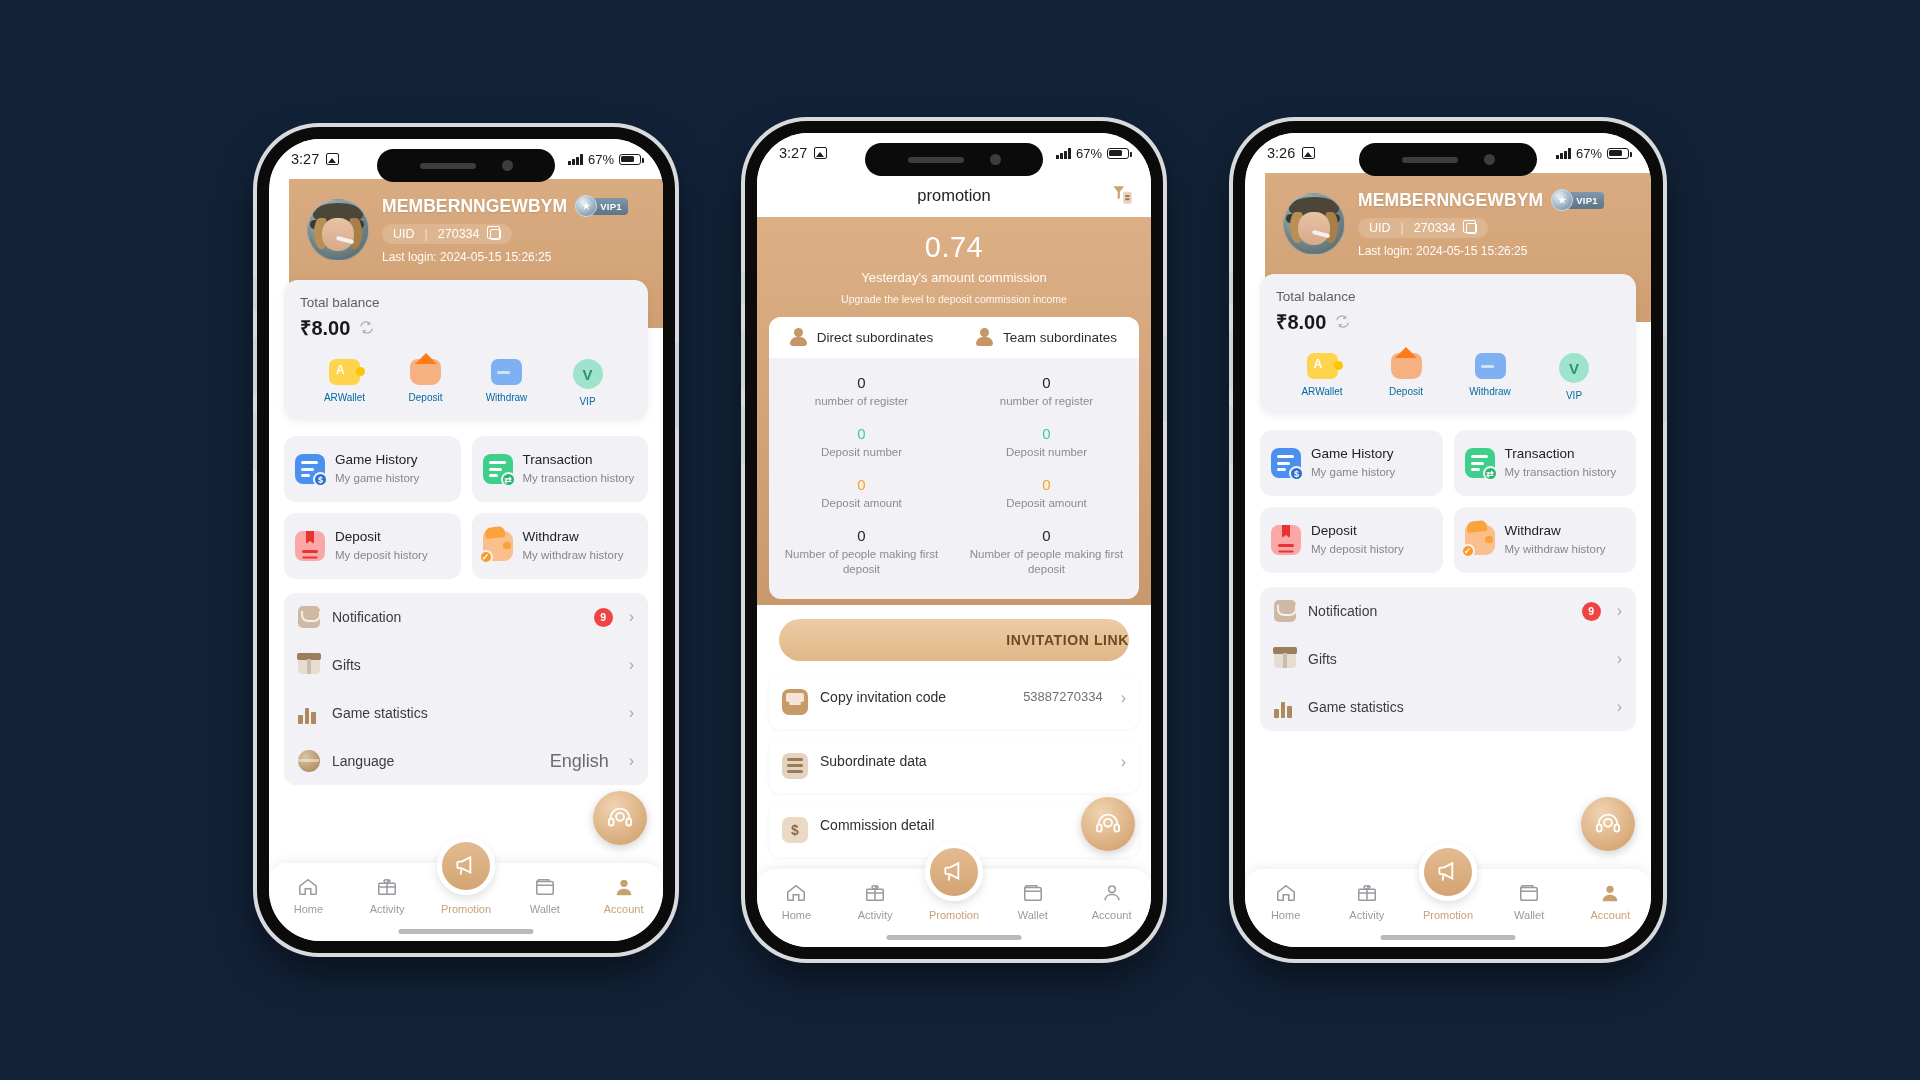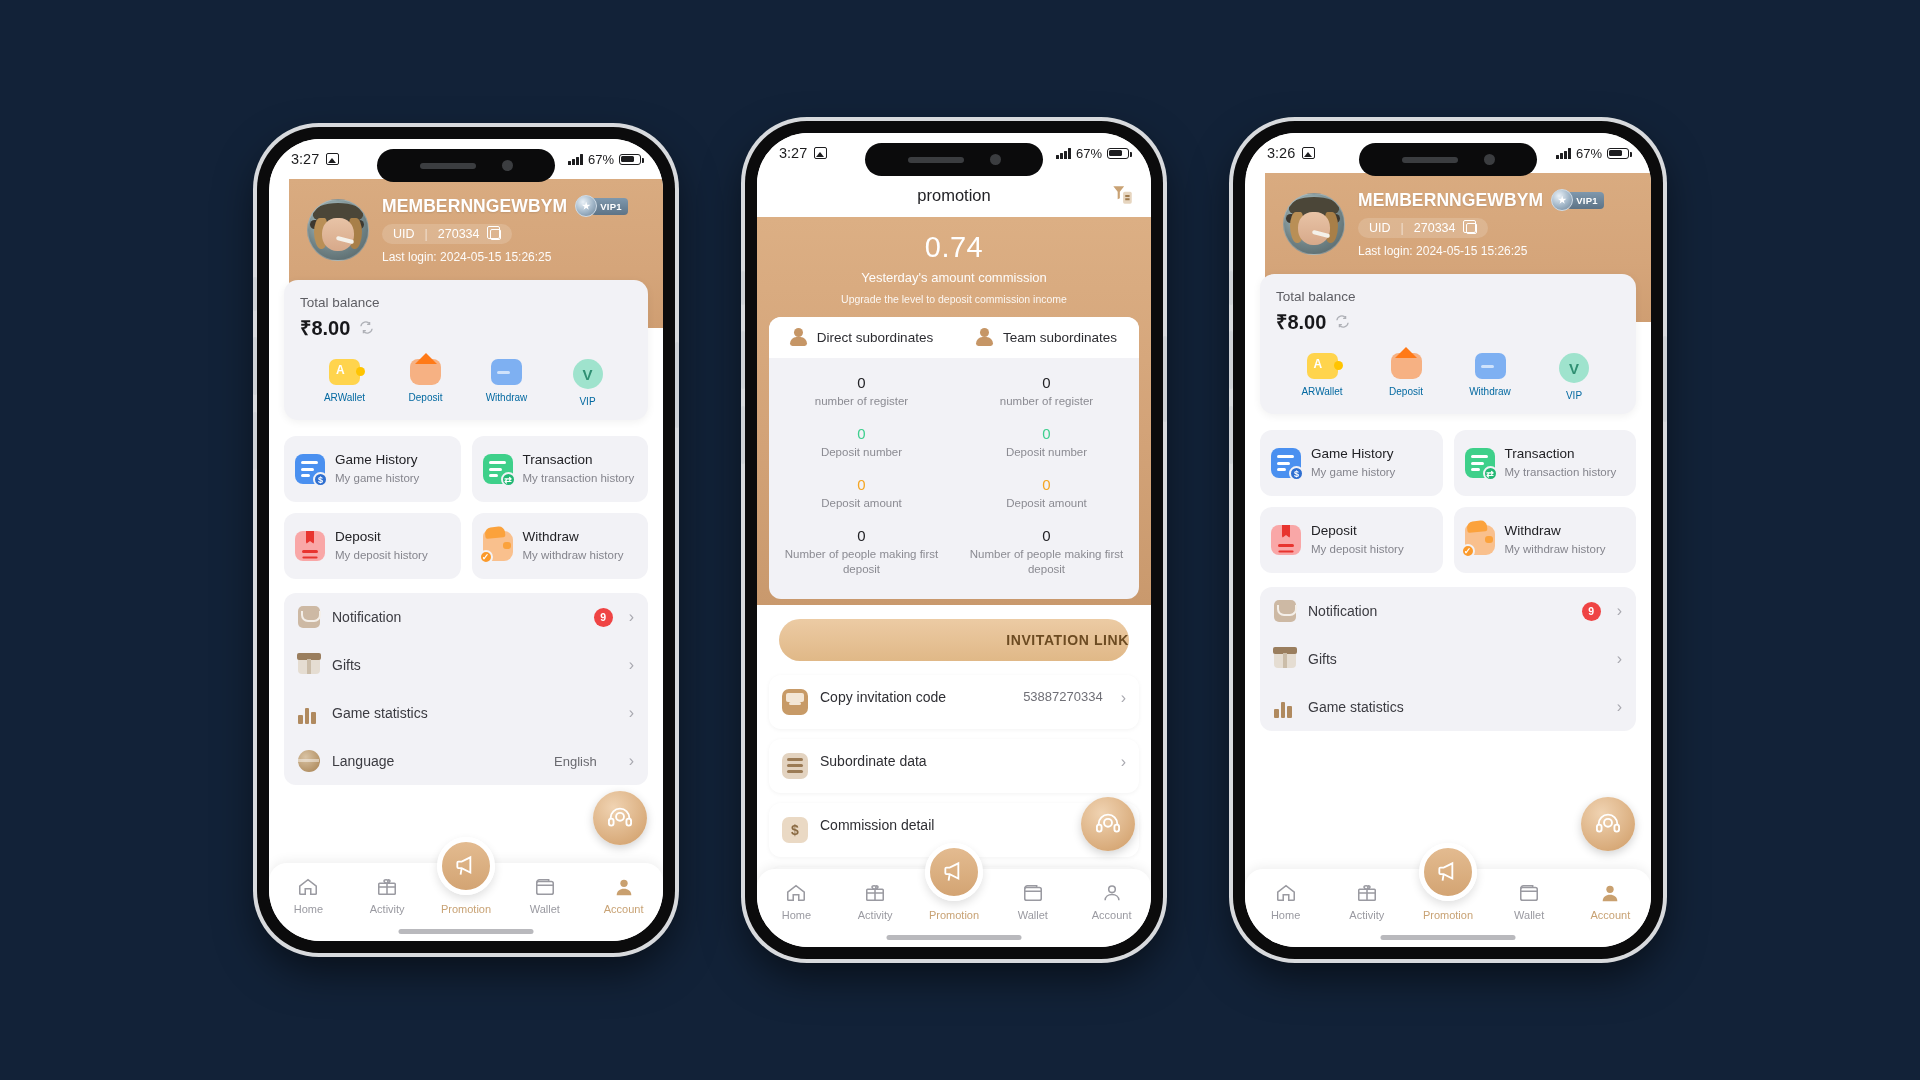--- a/index.html
+++ b/index.html
@@ -164,21 +164,21 @@
     border-radius:0 0 7px 7px;}
   .m-gift { background:#e5ddd2; border-radius:2px 2px 4px 4px; margin-top:3px; height:17px;}
   .m-gift::before{content:"";position:absolute;left:-1px;top:-4px;width:24px;height:7px;background:#9a7e5e;border-radius:2px;}
   .m-gift::after{content:"";position:absolute;left:9px;top:2px;width:4px;height:15px;background:#cbbda9;}
   .m-stats{display:flex;align-items:flex-end;gap:2px;height:20px;}
   .m-stats i{display:block;width:4.5px;background:#b08a5f;border-radius:1px;}
   .m-stats i:nth-child(1){height:9px}.m-stats i:nth-child(2){height:16px}.m-stats i:nth-child(3){height:12px}
   .m-globe{width:21px;height:21px;border-radius:50%;background:radial-gradient(circle at 35% 32%,#d9c3a4,#a6804f);}
   .m-globe::after{content:"";position:absolute;left:0;top:9px;width:21px;height:3px;background:rgba(255,255,255,.45);}
   .mrow .mlabel { font-size: 14px; color: #3b3b41; flex: 1; }
-  .mrow .mval { font-size: 13px; color: #6a6a70; margin-right: 20px; }
+  .mrow .mval { font-size: 18px; color: #6a6a70; margin-right: 8px; }
   .badge-red { background:#ef4444; color:#fff; font-size:10.5px; font-weight:700; width:19px;height:19px;border-radius:50%;
     display:flex;align-items:center;justify-content:center; margin-right: 4px;}
   .chev { color:#a9a9b0; font-size: 16px; }
 
   
   .tabbar {
     position:absolute; left:0; right:0; bottom:0; height: 78px; background:#fff;
     border-top-left-radius: 18px; border-top-right-radius: 18px;
     box-shadow: 0 -2px 12px rgba(0,0,0,.07);
     display:flex; align-items:center; justify-content:space-around; padding-bottom: 14px; z-index: 40;

